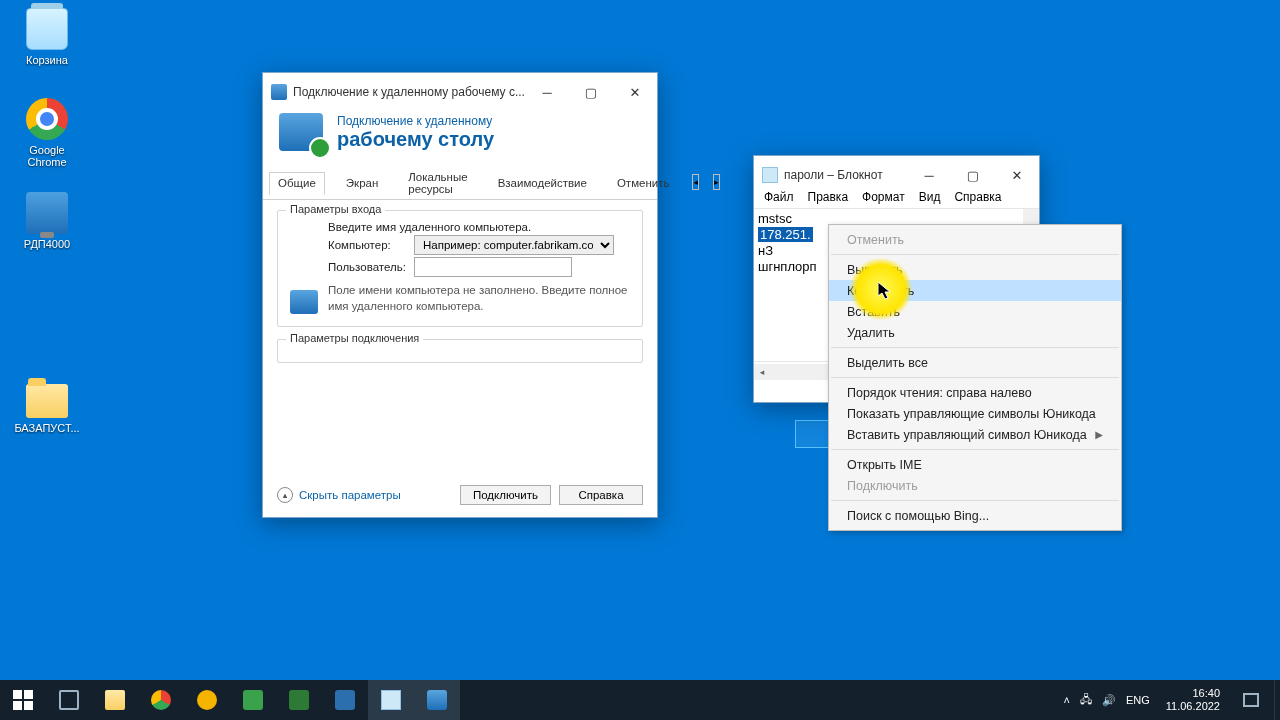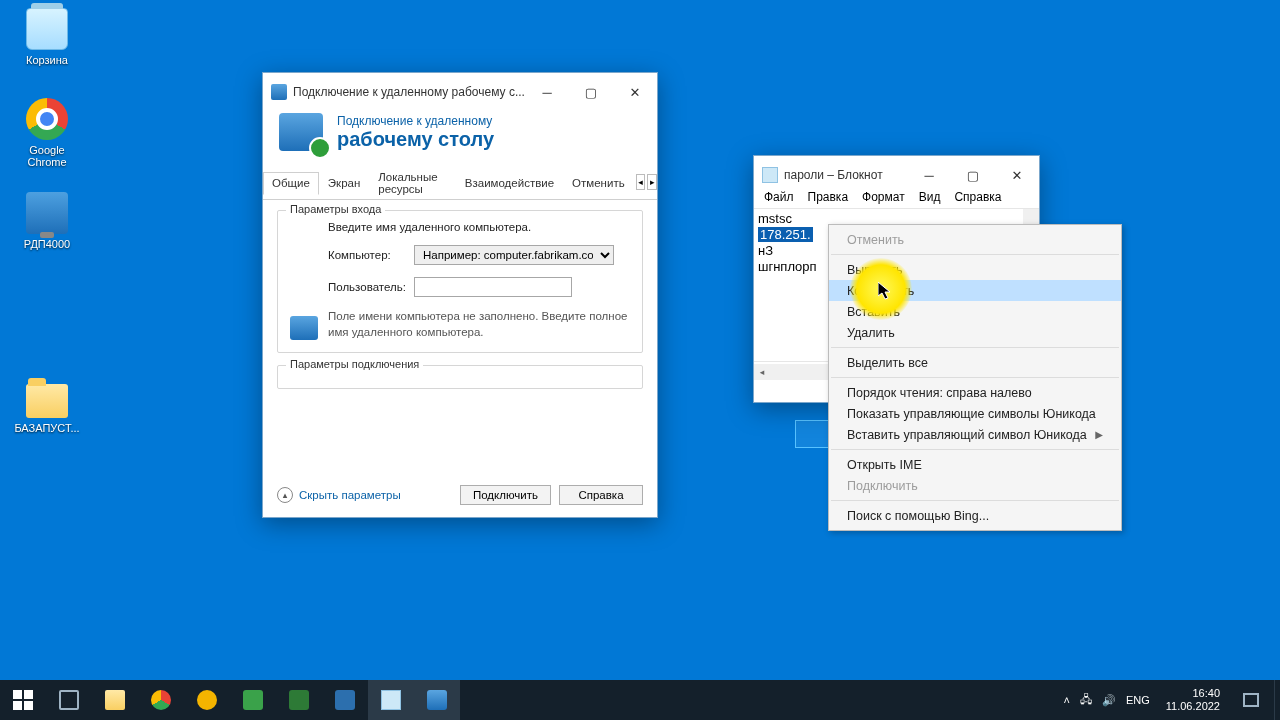--- a/index.html
+++ b/index.html
@@ -29,28 +29,28 @@
 .titlebar .ttl { flex:1; overflow:hidden; white-space:nowrap; text-overflow:ellipsis; }
 .titlebar .winbtn { width:44px; height:30px; display:flex; align-items:center; justify-content:center; font-size:13px; color:#333; }
 
 
 #rdp { left:262px; top:72px; width:396px; height:446px; }
 #rdp .header { display:flex; align-items:center; padding:10px 16px 14px; }
 #rdp .header .big-ic { width:44px; height:38px; background:linear-gradient(#5aa5e0,#1e6fb8); border-radius:4px; position:relative; margin-right:14px; }
 #rdp .header .big-ic::after { content:""; position:absolute; bottom:-8px; right:-8px; width:18px; height:18px; border-radius:50%; background:#2e9e3a; border:2px solid #fff; }
 #rdp .header .h1 { font-size:12px; color:#0b62a8; }
 #rdp .header .h2 { font-size:20px; color:#0b62a8; font-weight:600; }
-#rdp .tabs { display:flex; align-items:center; border-bottom:1px solid #cfcfcf; padding:0 0; font-size:11.5px; }
+#rdp .tabs { display:flex; align-items:center; border-bottom:1px solid #cfcfcf; padding:0 6px; font-size:11.5px;gap:12px; }
 #rdp .tab { padding:4px 8px 5px; color:#333; border:1px solid transparent; border-bottom:none; position:relative; top:1px; cursor:default; }
 #rdp .tab.active { background:#fff; border-color:#cfcfcf; border-bottom:1px solid #fff; }
 #rdp .tabs .navarr { width:14px; height:16px; border:1px solid #bcbcbc; display:flex; align-items:center; justify-content:center; font-size:9px; margin-left:2px; }
 #rdp .body { padding:10px 14px; font-size:11.5px; color:#222; }
 .group { border:1px solid #d6d6d6; border-radius:2px; padding:10px 12px 12px; margin-bottom:12px; position:relative; }
 .group > .legend { position:absolute; top:-8px; left:8px; background:#fff; padding:0 4px; font-size:11px; color:#333; }
-.group .row { display:flex; align-items:center; margin:12px 0; gap:8px; }
+.group .row { display:flex; align-items:center; margin:2px 0; gap:8px; }
 .group label { width:78px; display:inline-block; }
 .group select, .group input[type=text] { border:1px solid #a7a7a7; height:20px; font-size:11.5px; padding:0 4px; }
 .group select { width:200px; }
 .group input[type=text] { width:158px; }
 .hint { color:#555; margin-top:6px; line-height:1.35; }
 .btns { display:flex; gap:8px; margin-top:8px; }
 .btn { background:#f3f3f3; border:1px solid #adadad; padding:3px 12px; font-size:11.5px; min-width:84px; cursor:default; }
 .icrow { display:flex; gap:10px; align-items:flex-end; }
 .pc-ic { width:28px; height:24px; background:linear-gradient(#5aa5e0,#1e6fb8); border-radius:3px; flex:0 0 28px; }
 .fold-ic { width:28px; height:24px; background:linear-gradient(#ffe9a6,#f9cf62); border-radius:3px; flex:0 0 28px; }

